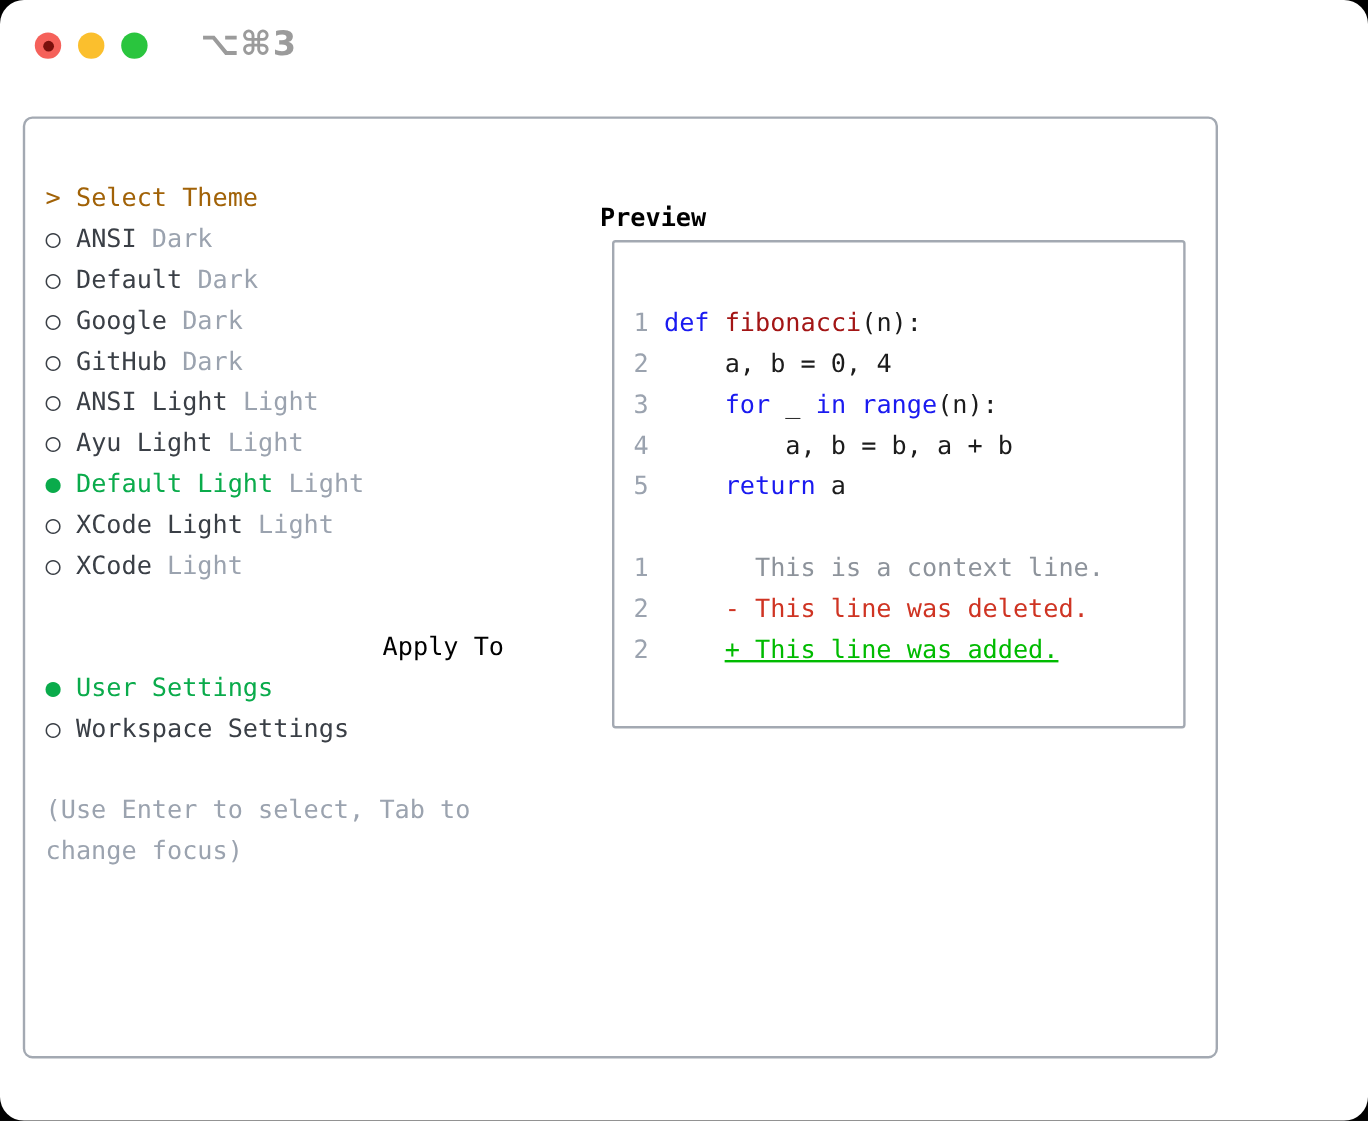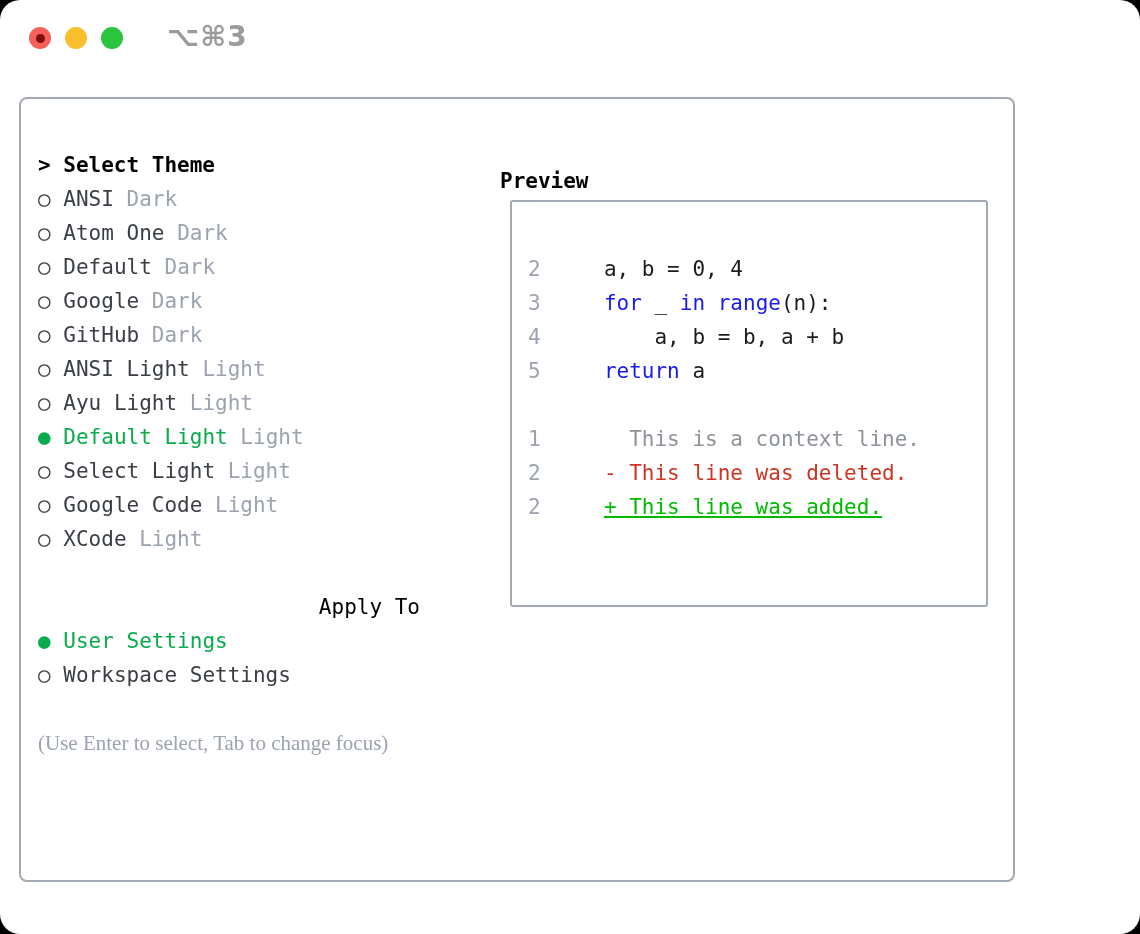--- a/index.html
+++ b/index.html
@@ -21,28 +21,28 @@
            color:#9b9b9b; letter-spacing:1px; }
 
   
   .main-box { position:absolute; left:19px; top:97px; width:992px; height:781px;
               border:2px solid var(--border-gray,#a3a9b2); border-radius:8px; background:#fff; }
 
   
   .left-panel { position:absolute; left:38px; top:148px; font-size:21px; line-height:34px;
                 color:var(--item-text,#3a3f46); }
   .line { white-space:pre; height:34px; }
-  .hdr-line { font-weight:bold; color:#000000; }
+  .hdr-line { font-weight:normal; color:#a16207; }
   .gap1 { display:inline-block; width:1ch; }
   .applyto-hdr { color:#000; padding-left:2ch;text-align:right; }
   .muted { color:var(--muted-gray,#9ba3af);text-align:right; }
   .sel   { color:var(--selection-green,#0aab4b); }
   .circ  { color:var(--item-text,#3a3f46); }
   .circ.sel { color:var(--selection-green,#0aab4b); }
-  .help  { white-space:pre-wrap; width:382px; color:var(--muted-gray,#9ba3af);font-family:Liberation Serif, serif; }
+  .help  { white-space:pre-wrap; width:382px; color:var(--muted-gray,#9ba3af); }
 
   
   .preview-title { position:absolute; left:500px; top:148px; height:34px; line-height:34px;
                    font-size:21px; font-weight:bold; color:#000;margin-top:16px; }
   .preview-box { position:absolute; left:510px; top:200px; width:474px; height:403px;
                  border:2px solid var(--border-gray,#a3a9b2); border-radius:3px; background:#fff; }
   .codewrap { padding:50px 0 0 16px; font-size:21px; line-height:34px; }
   .cline { white-space:pre; height:34px; }
   .lnum { color:var(--muted-gray,#9ba3af); }
   .kw { color:var(--keyword-blue,#1a1af0); }
@@ -63,45 +63,44 @@
   <button class="traffic t-yellow"></button>
   <button class="traffic t-green"></button>
   <div class="titlebar-shortcut">⌥⌘3</div>
 
   <div class="main-box"></div>
 
   <div class="left-panel">
     <div class="line hdr-line"><span>&gt;</span><span class="gap1"></span><span>Select Theme</span></div>
     <div>
         <div class="line"><span class="circ">○</span> <span>ANSI</span> <span class="muted">Dark</span></div>
-        <div class="line"><span class="circ">○</span> <span>Atom One</span> <span class="muted">Dark</span></div>
         <div class="line"><span class="circ">○</span> <span>Default</span> <span class="muted">Dark</span></div>
         <div class="line"><span class="circ">○</span> <span>Google</span> <span class="muted">Dark</span></div>
         <div class="line"><span class="circ">○</span> <span>GitHub</span> <span class="muted">Dark</span></div>
         <div class="line"><span class="circ">○</span> <span>ANSI Light</span> <span class="muted">Light</span></div>
         <div class="line"><span class="circ">○</span> <span>Ayu Light</span> <span class="muted">Light</span></div>
         <div class="line"><span class="circ sel">●</span> <span class="sel">Default Light</span> <span class="muted">Light</span></div>
-        <div class="line"><span class="circ">○</span> <span>Select Light</span> <span class="muted">Light</span></div>
-        <div class="line"><span class="circ">○</span> <span>Google Code</span> <span class="muted">Light</span></div>
+        <div class="line"><span class="circ">○</span> <span>XCode Light</span> <span class="muted">Light</span></div>
         <div class="line"><span class="circ">○</span> <span>XCode</span> <span class="muted">Light</span></div>
       </div>
     <div class="line"></div>
     <div class="line applyto-hdr">Apply To</div>
     <div>
         <div class="line"><span class="circ sel">●</span> <span class="sel">User Settings</span></div>
         <div class="line"><span class="circ">○</span> <span>Workspace Settings</span></div>
       </div>
     <div class="line"></div>
     <div class="help">(Use Enter to select, Tab to change focus)</div>
   </div>
 
   <div class="preview-title">Preview</div>
 
   <div class="preview-box">
     <div class="codewrap">
+        <div class="cline"><span class="lnum">1</span> <span class="kw">def</span><span class="pl"> </span><span class="fn">fibonacci</span><span class="pl">(n):</span></div>
         <div class="cline"><span class="lnum">2</span> <span class="pl">    a, b = 0, 4</span></div>
         <div class="cline"><span class="lnum">3</span> <span class="pl">    </span><span class="kw">for</span><span class="pl"> _ </span><span class="kw">in</span><span class="pl"> </span><span class="kw">range</span><span class="pl">(n):</span></div>
         <div class="cline"><span class="lnum">4</span> <span class="pl">        a, b = b, a + b</span></div>
         <div class="cline"><span class="lnum">5</span> <span class="pl">    </span><span class="kw">return</span><span class="pl"> a</span></div>
         <div class="cline"></div>
         <div class="cline"><span class="lnum">1</span>     <span class="ctx">  This is a context line.</span></div>
         <div class="cline"><span class="lnum">2</span>     <span class="del">- This line was deleted.</span></div>
         <div class="cline"><span class="lnum">2</span>     <span class="add">+ This line was added.</span></div>
       </div>
   </div>

